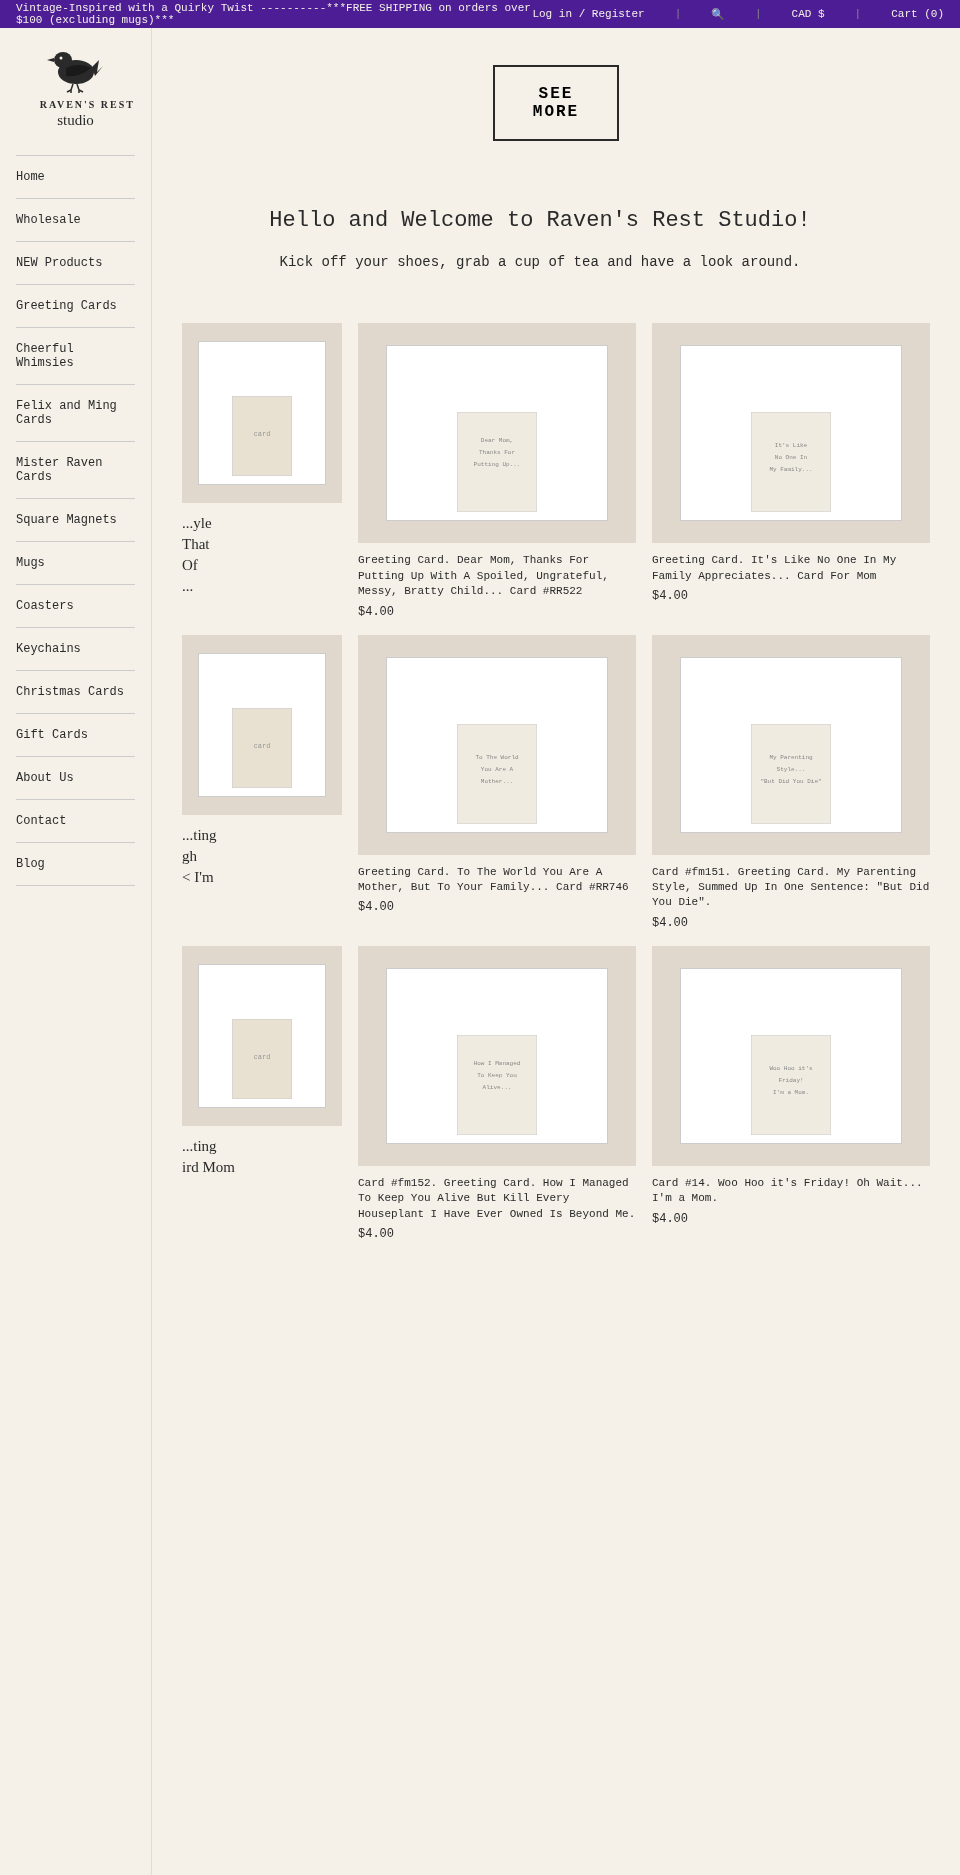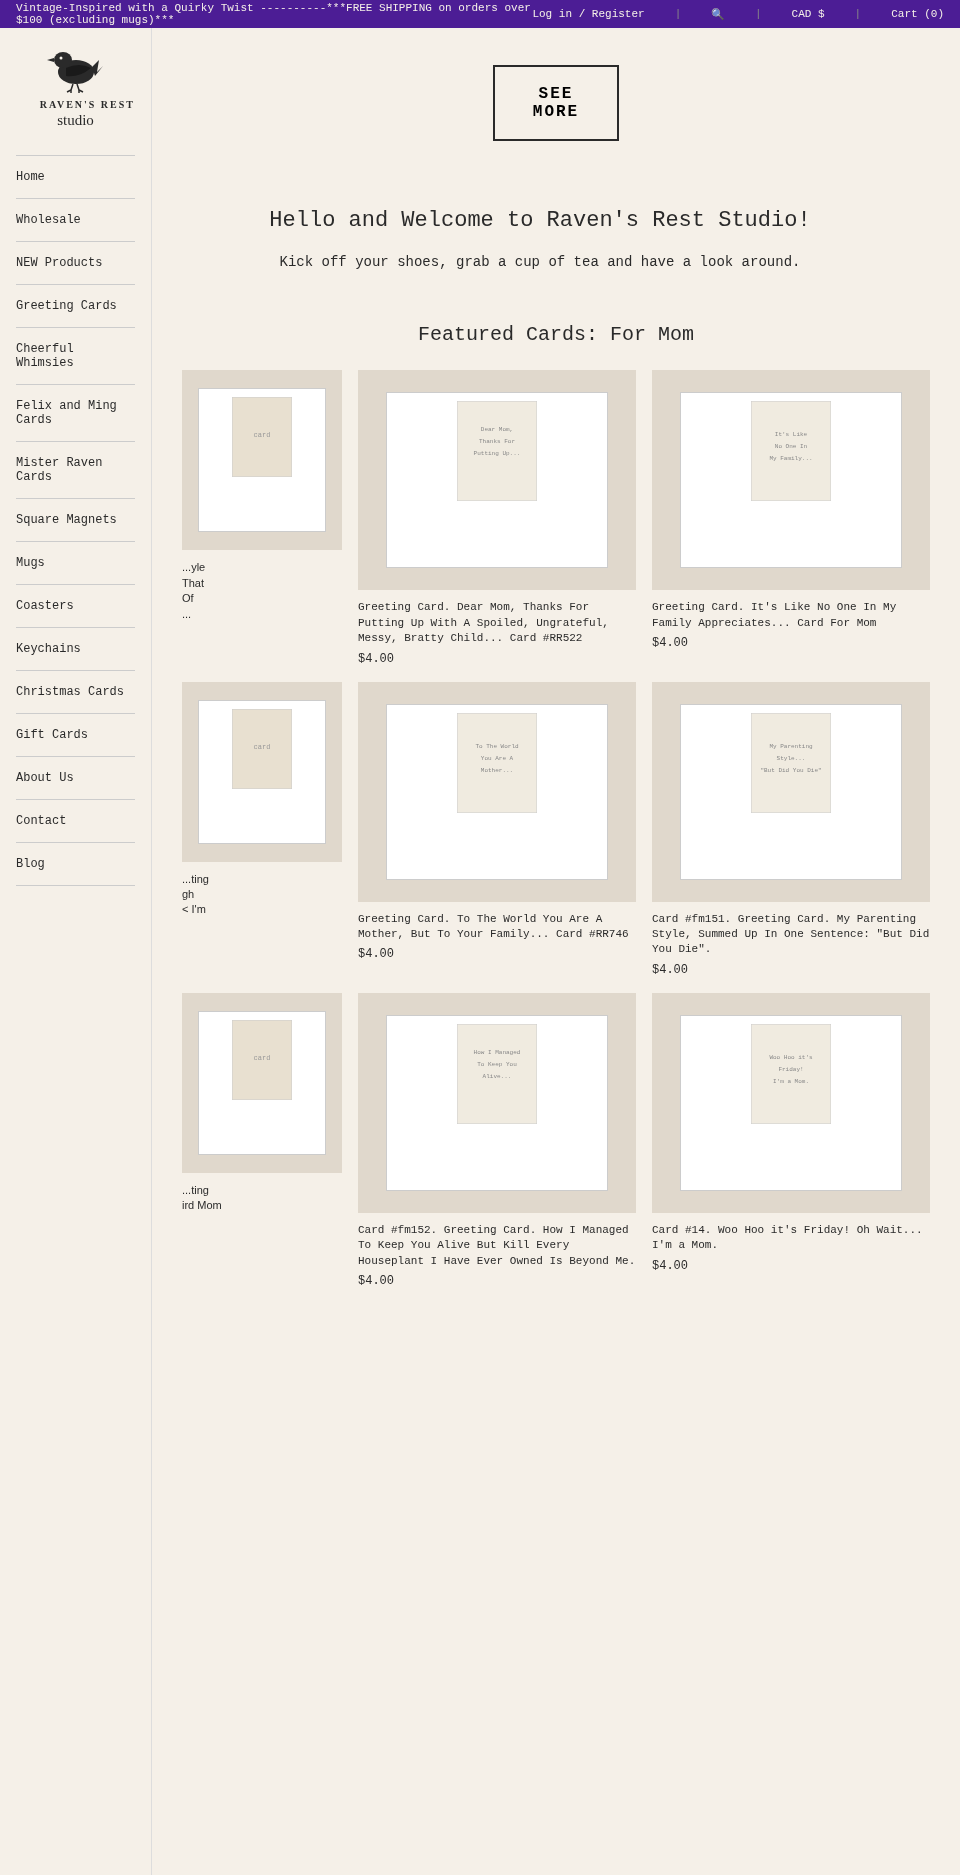--- a/index.html
+++ b/index.html
@@ -178,21 +178,21 @@
       position: relative;
       overflow: hidden;
     }
 
     .product-image-placeholder .card-inner {
       width: 80%;
       height: 80%;
       background: #fff;
       border: 1px solid #ccc;
       display: flex;
-      align-items: flex-start;
+      align-items: flex-end;
       justify-content: center;
       font-size: 10px;
       color: #999;
       text-align: center;
       padding: 8px;
     }
 
     .product-title {
       font-size: 11px;
       font-family: 'Courier New', Courier, monospace;
@@ -234,22 +234,22 @@
     
     .product-row-3 {
       display: grid;
       grid-template-columns: 160px 1fr 1fr;
       gap: 16px;
       padding: 0 10px;
       margin-bottom: 16px;
     }
 
     .partial-text {
-      font-size: 11px;
-      font-family: Liberation Sans, sans-serif;
+      font-size: 15px;
+      font-family: Liberation Serif, serif;
       line-height: 1.4;
       color: #2a2a2a;
     }
   </style>
 </head>
 <body>
 
 <div id="announcement-bar">
   <span class="promo-text">Vintage-Inspired with a Quirky Twist ----------***FREE SHIPPING on orders over $100 (excluding mugs)***</span>
   <div class="header-actions">
@@ -340,21 +340,20 @@
         <span>MORE</span>
       </button>
     </div>
 
     <div id="welcome-section">
       <h1>Hello and Welcome to Raven's Rest Studio!</h1>
       <p>Kick off your shoes, grab a cup of tea and have a look around.</p>
     </div>
 
     <div id="featured-section">
-      <h2>Featured Cards: For Mom</h2>
 
       <div class="product-row">
 
         <div class="partial-card product-card">
           <div class="product-image-placeholder">
             <div class="card-inner">
               <svg width="60" height="80" viewBox="0 0 60 80">
                 <rect width="60" height="80" fill="#e8e0d0" stroke="#ccc"></rect>
                 <text x="30" y="40" text-anchor="middle" font-size="7" fill="#999">card</text>
               </svg>

